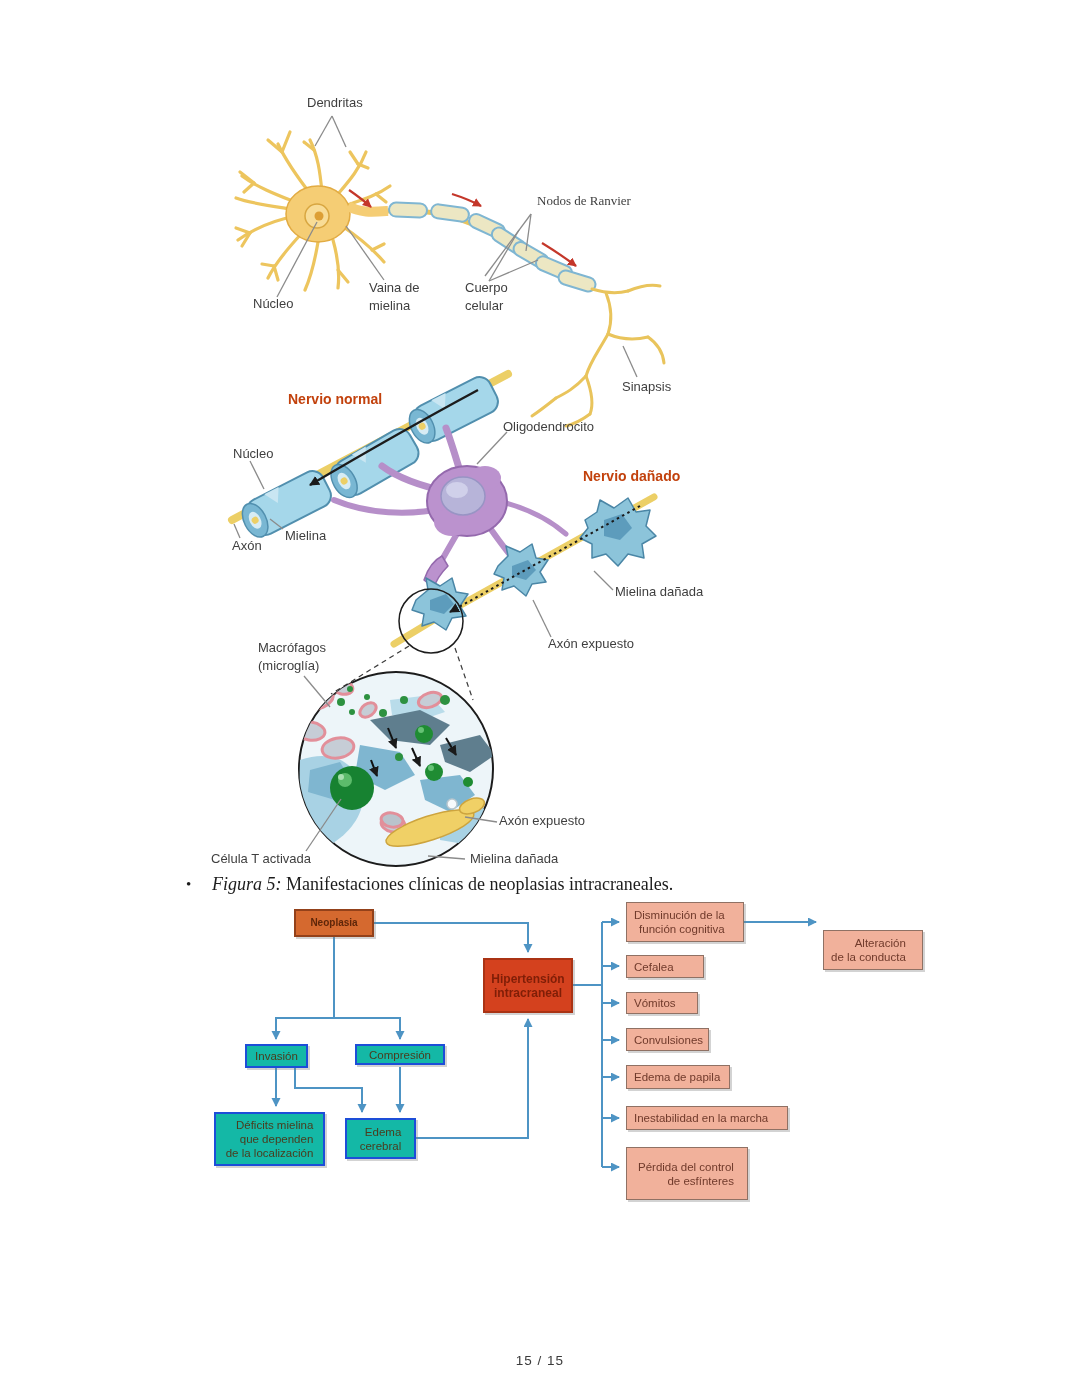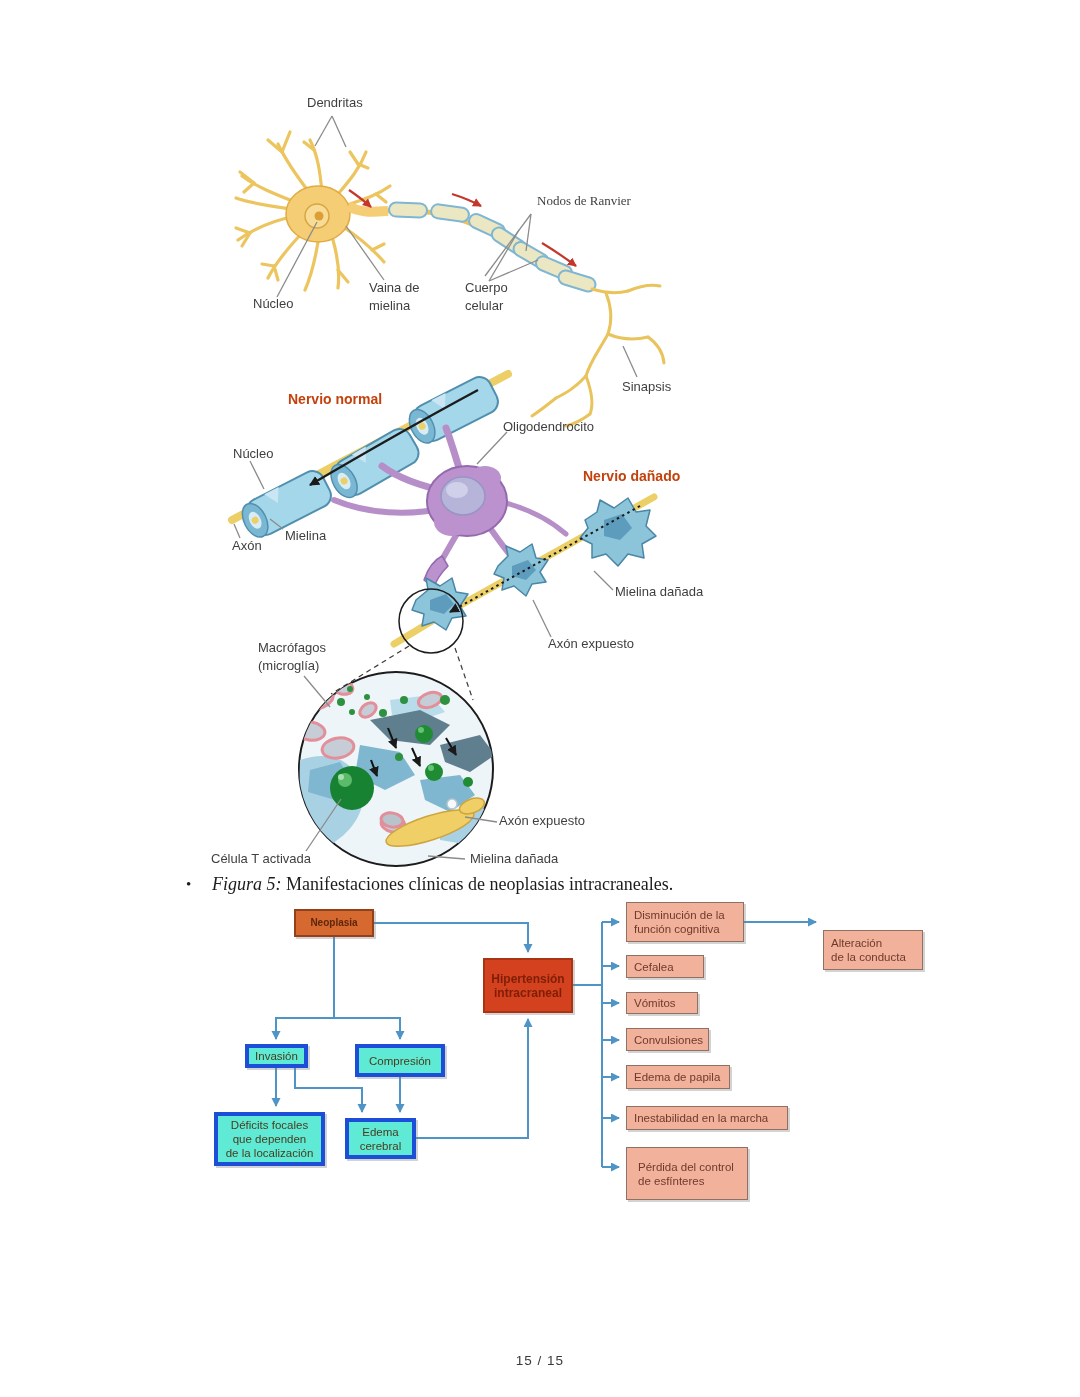--- a/index.html
+++ b/index.html
@@ -6,22 +6,22 @@
   body{width:1080px;height:1397px;position:relative;font-family:"Liberation Sans",sans-serif;overflow:hidden;}
   .art{position:absolute;left:0;top:0;z-index:1;}
   .fig-label{position:absolute;z-index:3;font-family:"Liberation Sans",sans-serif;font-size:13px;line-height:18px;color:#3f3f3f;white-space:pre-line;}
   .fig-label.bold{font-weight:bold;font-size:14px;color:#c2410c;text-align:center;}
   .caption{position:absolute;z-index:3;left:186px;top:874px;font-family:"Liberation Serif",serif;font-size:18px;color:#1c1c1c;white-space:nowrap;}
   .caption .bullet{display:inline-block;width:26px;text-align:left;font-size:15px;vertical-align:1px;}
   .caption .figref{font-style:italic;}
   .fc-box{position:absolute;z-index:3;box-sizing:border-box;display:flex;align-items:center;justify-content:center;text-align:center;font-size:11.5px;line-height:14px;white-space:pre-line;box-shadow:2px 2px 0 rgba(130,130,130,0.35);}
   .fc-orange{background:#d5692f;border:2px solid #93411a;color:#5f2609;font-weight:bold;font-size:10px;}
   .fc-red{background:#d4411e;border:2px solid #aa3314;color:#7f1e07;font-weight:bold;font-size:12px;}
-  .fc-yellow{background:#5eead4;border:4px solid #1d4ed8;color:#4a3c1e;}
-  .fc-salmon{background:#f1b19b;border:1.5px solid #8f7164;color:#703a2b;justify-content:flex-start;text-align:left;padding-left:7px;}
+  .fc-yellow{background:#14b8a6;border:2px solid #1d4ed8;color:#4a3c1e;text-align:right;}
+  .fc-salmon{background:#f1b19b;border:1.5px solid #8f7164;color:#703a2b;justify-content:flex-start;text-align:right;padding-left:7px;}
   .page-num{position:absolute;z-index:3;left:0;right:0;top:1353px;text-align:center;font-size:13.5px;color:#3a3a3a;letter-spacing:1px;}
 </style>
 </head>
 <body>
 
 <svg class="art" width="1080" height="1397" viewBox="0 0 1080 1397">
   <defs>
     <marker id="mblue" markerUnits="userSpaceOnUse" markerWidth="10" markerHeight="10" refX="8" refY="4.5" orient="auto">
         <path d="M0,0 L9,4.5 L0,9 Z" fill="#4e94c4"></path>
       </marker>
@@ -290,22 +290,22 @@
 <span class="fig-label" style="left:470px;top:850px;">Mielina dañada</span>
 
 <div class="caption">
   <span class="bullet">•</span><span class="figref">Figura 5:</span><span> Manifestaciones clínicas de neoplasias intracraneales.</span>
 </div>
 
 <div class="fc-box fc-orange" style="left:294px;top:909px;width:80px;height:28px;">Neoplasia</div>
 <div class="fc-box fc-red" style="left:483px;top:958px;width:90px;height:55px;">Hipertensión
 intracraneal</div>
 <div class="fc-box fc-yellow" style="left:245px;top:1044px;width:63px;height:24px;">Invasión</div>
-<div class="fc-box fc-yellow" style="left:355px;top:1044px;width:90px;height:33px;">Compresión</div>
-<div class="fc-box fc-yellow" style="left:214px;top:1112px;width:111px;height:54px;">Déficits focales
+<div class="fc-box fc-yellow" style="left:355px;top:1044px;width:90px;height:21px;">Compresión</div>
+<div class="fc-box fc-yellow" style="left:214px;top:1112px;width:111px;height:54px;">Déficits mielina
 que dependen
 de la localización</div>
 <div class="fc-box fc-yellow" style="left:345px;top:1118px;width:71px;height:41px;">Edema
 cerebral</div>
 <div class="fc-box fc-salmon" style="left:626px;top:902px;width:118px;height:40px;">Disminución de la
 función cognitiva</div>
 <div class="fc-box fc-salmon" style="left:823px;top:902px;width:100px;height:40px;margin-top:28px;">Alteración
 de la conducta</div>
 <div class="fc-box fc-salmon" style="left:626px;top:955px;width:78px;height:23px;">Cefalea</div>
 <div class="fc-box fc-salmon" style="left:626px;top:992px;width:72px;height:22px;">Vómitos</div>

